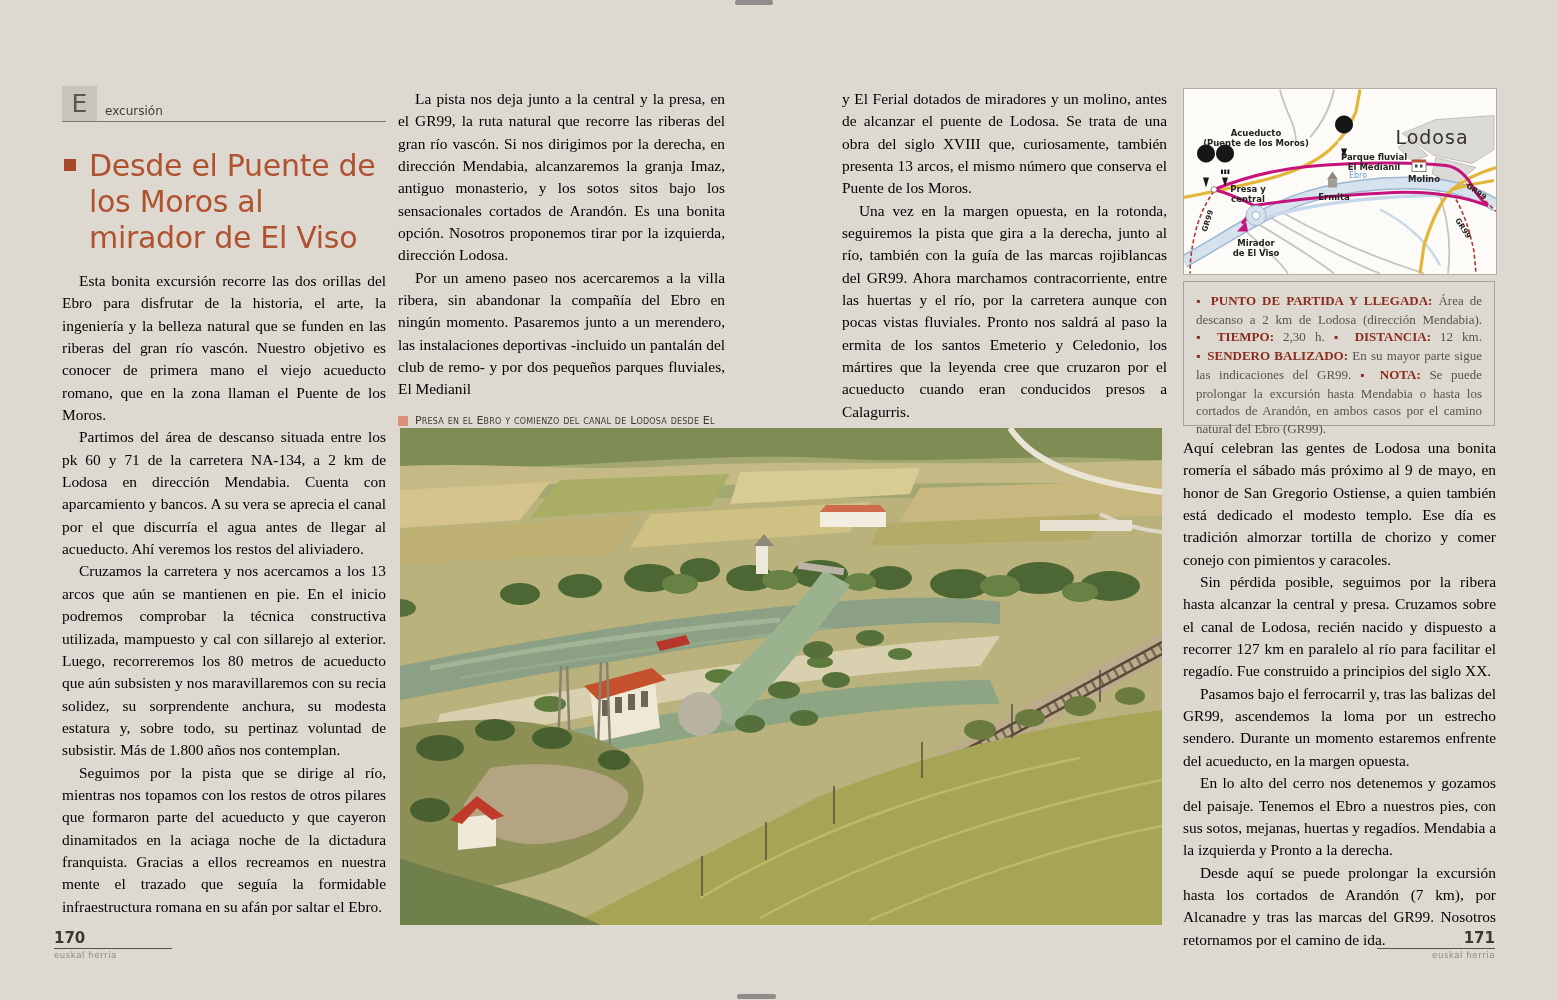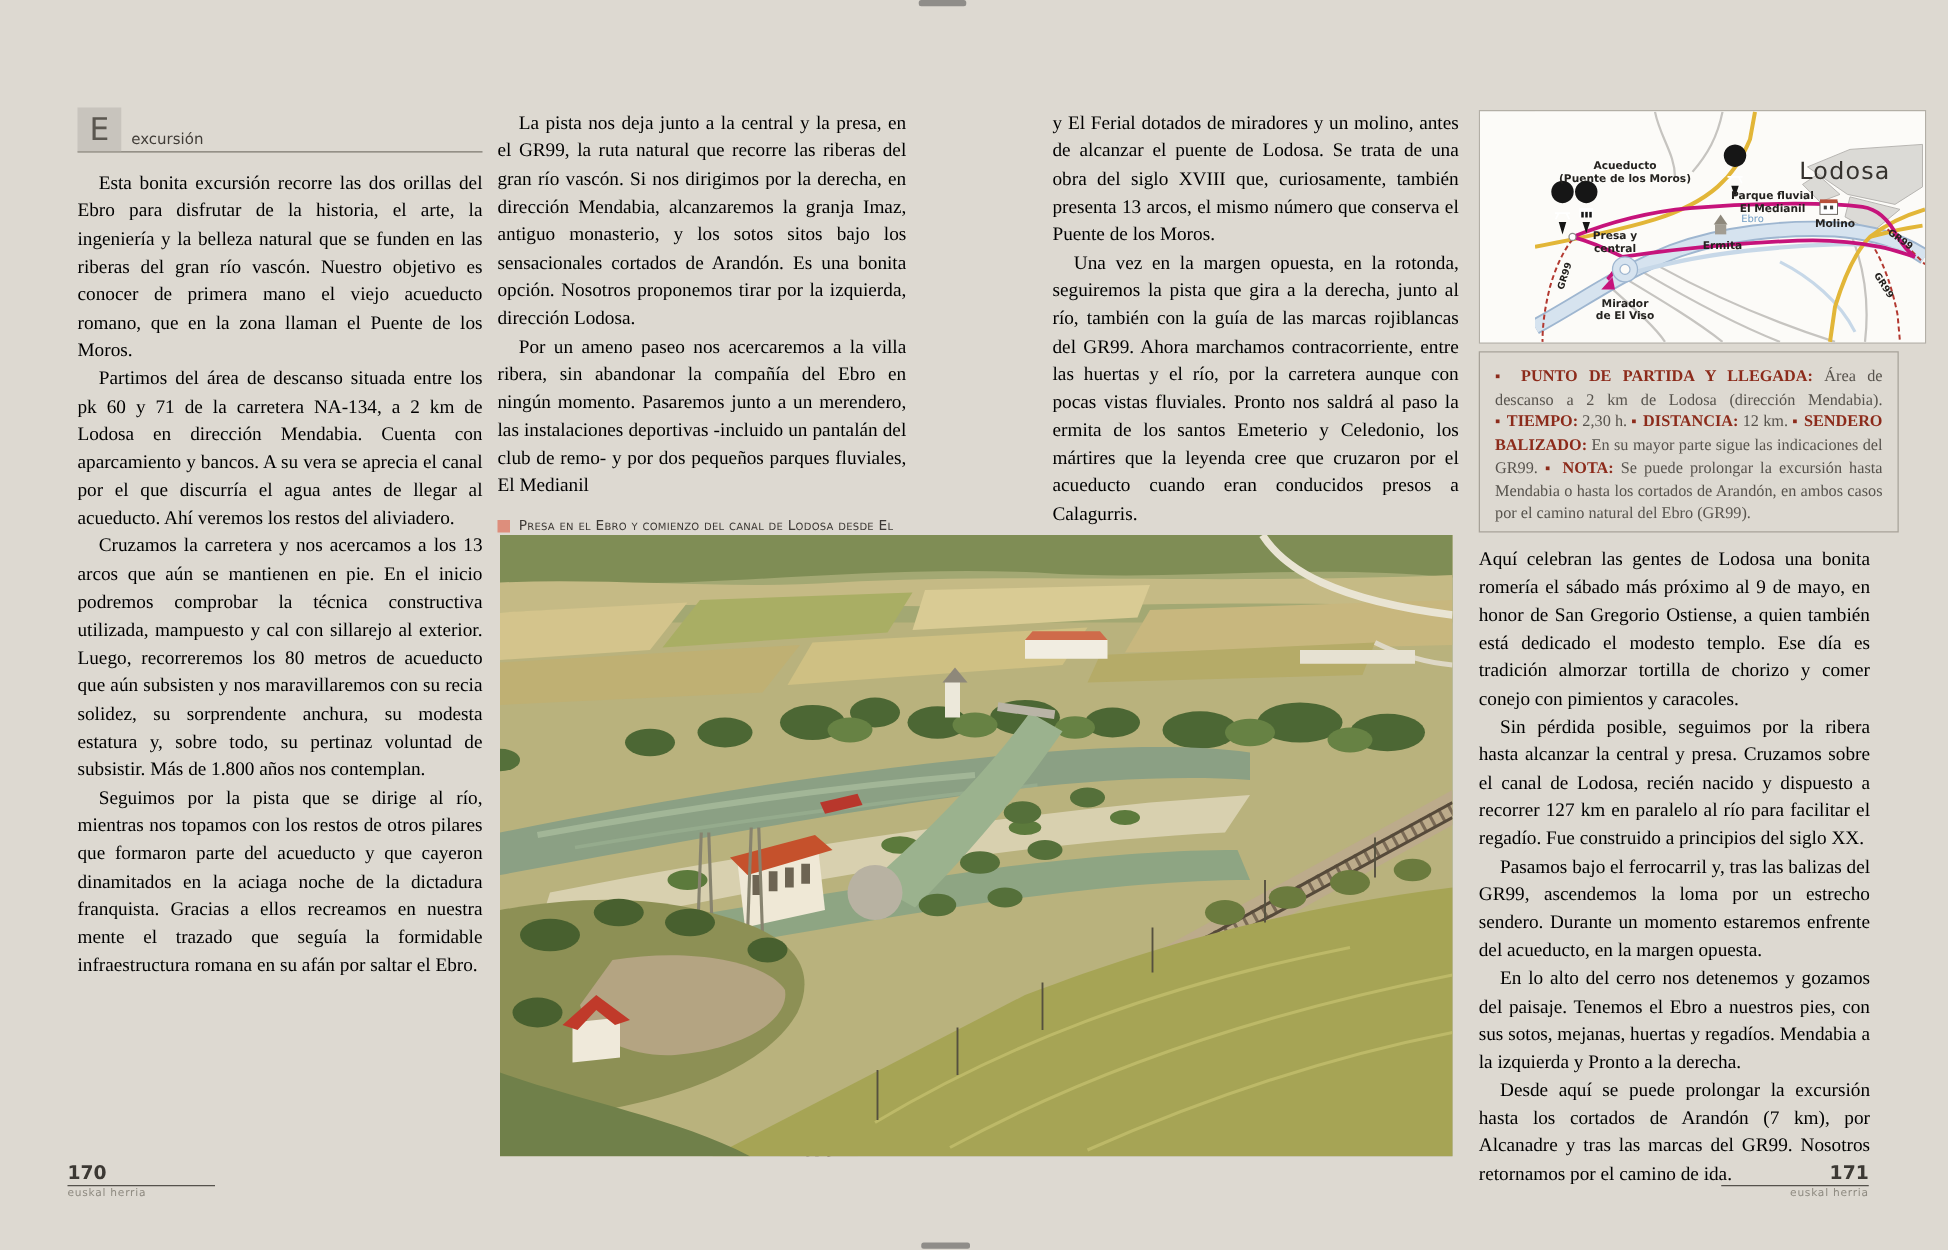--- a/index.html
+++ b/index.html
@@ -22,25 +22,25 @@
   .first-para{margin-top:14px !important;}
   
   .caption{display:flex;gap:7px;margin-top:13px;align-items:flex-start;}
   .caption-bullet{width:10px;height:10px;background:#dd8e7c;margin-top:2px;flex:none;}
   .caption-text{font-family:"DejaVu Sans",sans-serif;font-variant:small-caps;font-size:11px;
                 line-height:13px;color:#3d3935;letter-spacing:0.2px;}
   
   .photo{position:absolute;left:400px;top:428px;width:762px;height:497px;background:#9aa377;}
   .photo svg{display:block;width:100%;height:100%;}
   .map{position:absolute;left:1183px;top:88px;width:312px;height:185px;margin:0;
-       border:1px solid #b3afa6;background:#fcfbf8;padding-left:44px;}
+       border:1px solid #b3afa6;background:#fcfbf8;}
   .map svg{display:block;width:100%;height:100%;}
   .map-label{font-family:"DejaVu Sans",sans-serif;font-weight:bold;fill:#24221f;}
   
-  .info{position:absolute;left:1183px;top:281px;width:336px;height:145px;border:1px solid #a7a299;
+  .info{position:absolute;left:1183px;top:281px;width:312px;height:145px;border:1px solid #a7a299;
         box-sizing:border-box;padding:10px 12px;}
   .info p{margin:0;font-size:13px;line-height:17.7px;text-align:justify;color:#57534d;}
   .info .lbl{font-weight:bold;color:#8c2b1b;}
   .info .lbl::after{content:":";}
   .info .blt::before{content:"\25AA\00a0";color:#8c2b1b;font-size:12px;}
   .info .blt{margin-right:2px;}
   
   .footer{position:absolute;font-family:"DejaVu Sans",sans-serif;}
   .pnum{font-weight:bold;font-size:15px;color:#3c3934;line-height:15px;}
   .pline{border-top:1.5px solid #55524c;width:118px;margin:2px 0 1px 0;}
@@ -52,20 +52,21 @@
 <body>
 
 <div class="cropmark" style="left:735px;top:0;width:38px;height:5px;"></div>
 <div class="cropmark" style="left:737px;top:994px;width:39px;height:5px;"></div>
 
 <section class="col body" style="left:62px;top:85px;width:324px;">
   <div class="kicker">
     <div class="kicker-box">E</div>
     <div class="kicker-label">excursión</div>
   </div>
+  <h1 class="title"><span class="title-bullet"></span><span>Desde el Puente de los Moros al mirador de El Viso</span></h1>
   <p class="ind first-para" style="margin-top:28px;">Esta bonita excursión recorre las dos orillas del Ebro para disfrutar de la historia, el arte, la ingeniería y la belleza natural que se funden en las riberas del gran río vascón. Nuestro objetivo es conocer de primera mano el viejo acueducto romano, que en la zona llaman el Puente de los Moros.</p>
   <p class="ind">Partimos del área de descanso situada entre los pk 60 y 71 de la carretera NA-134, a 2 km de Lodosa en dirección Mendabia. Cuenta con aparcamiento y bancos. A su vera se aprecia el canal por el que discurría el agua antes de llegar al acueducto. Ahí veremos los restos del aliviadero.</p>
   <p class="ind">Cruzamos la carretera y nos acercamos a los 13 arcos que aún se mantienen en pie. En el inicio podremos comprobar la técnica constructiva utilizada, mampuesto y cal con sillarejo al exterior. Luego, recorreremos los 80 metros de acueducto que aún subsisten y nos maravillaremos con su recia solidez, su sorprendente anchura, su modesta estatura y, sobre todo, su pertinaz voluntad de subsistir. Más de 1.800 años nos contemplan.</p>
   <p class="ind">Seguimos por la pista que se dirige al río, mientras nos topamos con los restos de otros pilares que formaron parte del acueducto y que cayeron dinamitados en la aciaga noche de la dictadura franquista. Gracias a ellos recreamos en nuestra mente el trazado que seguía la formidable infraestructura romana en su afán por saltar el Ebro.</p>
 </section>
 
 <section class="col body" style="left:398px;top:88px;width:327px;">
   <p class="ind">La pista nos deja junto a la central y la presa, en el GR99, la ruta natural que recorre las riberas del gran río vascón. Si nos dirigimos por la derecha, en dirección Mendabia, alcanzaremos la granja Imaz, antiguo monasterio, y los sotos sitos bajo los sensacionales cortados de Arandón. Es una bonita opción. Nosotros proponemos tirar por la izquierda, dirección Lodosa.</p>
   <p class="ind">Por un ameno paseo nos acercaremos a la villa ribera, sin abandonar la compañía del Ebro en ningún momento. Pasaremos junto a un merendero, las instalaciones deportivas -incluido un pantalán del club de remo- y por dos pequeños parques fluviales, El Medianil</p>
   <div class="caption">

